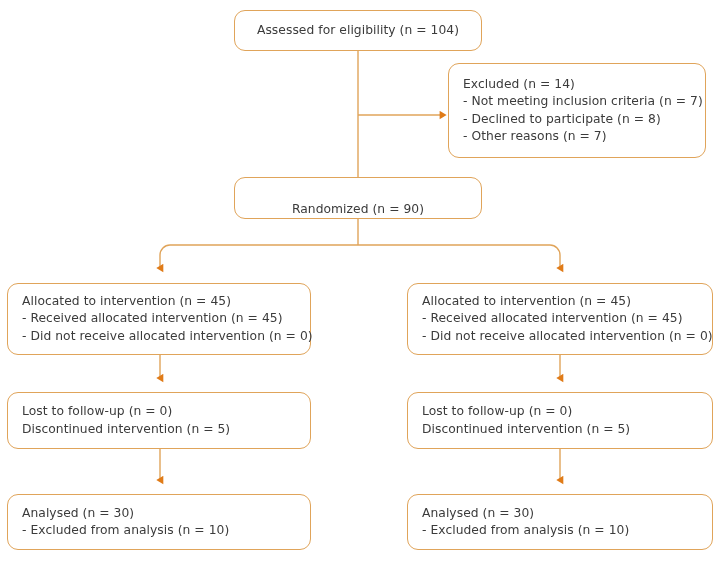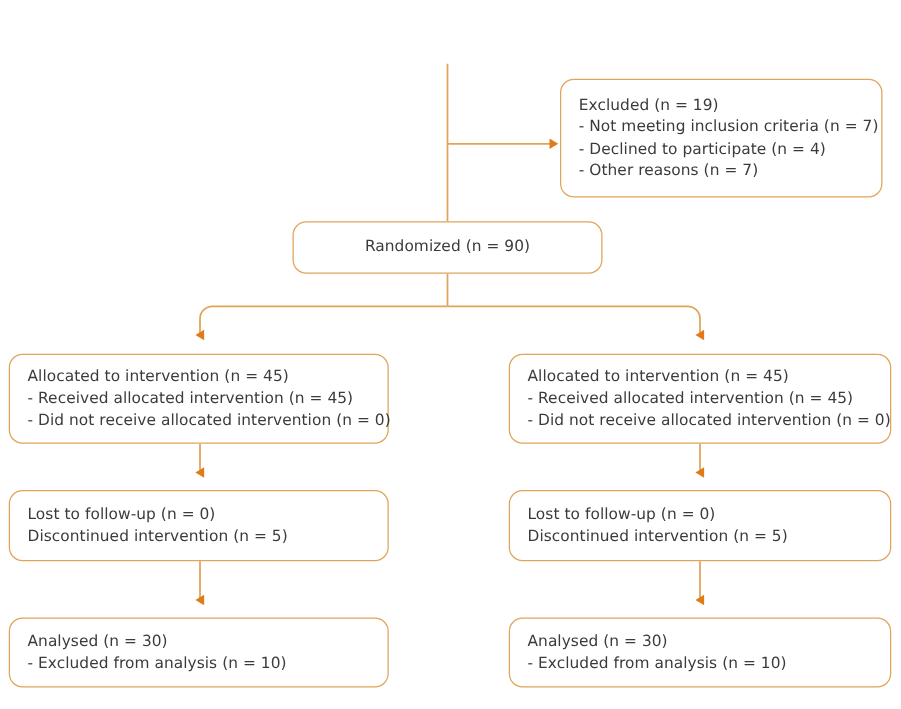--- a/index.html
+++ b/index.html
@@ -43,21 +43,21 @@
   .node.centered {
     align-items: center;
   }
   .node.padded {
     padding-left: 14px;
   }
 
   
   #node-assessed   { left: 234px; top: 10px;  width: 248px; height: 41px; }
   #node-excluded   { left: 448px; top: 63px;  width: 258px; height: 95px; }
-  #node-randomized { left: 234px; top: 177px; width: 248px; height: 42px; }
+  #node-randomized { left: 234px; top: 177px; width: 248px; height: 42px; justify-content: flex-end; }
   #node-alloc-left  { left: 7px;   top: 283px; width: 304px; height: 72px; }
   #node-alloc-right { left: 407px; top: 283px; width: 306px; height: 72px; }
   #node-follow-left  { left: 7px;   top: 392px; width: 304px; height: 57px; }
   #node-follow-right { left: 407px; top: 392px; width: 306px; height: 57px; }
   #node-analysed-left  { left: 7px;   top: 494px; width: 304px; height: 56px; }
   #node-analysed-right { left: 407px; top: 494px; width: 306px; height: 56px; }
 
   #connectors {
     position: absolute;
     left: 0;
@@ -91,25 +91,28 @@
     <path d="M358,245 L170,245 A10,10 0 0 0 160,255 L160,268" fill="none" stroke="#e0a45a" stroke-width="1.4" marker-end="url(#arrowhead)"></path>
     <path d="M358,245 L550,245 A10,10 0 0 1 560,255 L560,268" fill="none" stroke="#e0a45a" stroke-width="1.4" marker-end="url(#arrowhead)"></path>
 
     <line x1="160" y1="355" x2="160" y2="378" stroke="#e0a45a" stroke-width="1.4" marker-end="url(#arrowhead)"></line>
     <line x1="560" y1="355" x2="560" y2="378" stroke="#e0a45a" stroke-width="1.4" marker-end="url(#arrowhead)"></line>
 
     <line x1="160" y1="449" x2="160" y2="480" stroke="#e0a45a" stroke-width="1.4" marker-end="url(#arrowhead)"></line>
     <line x1="560" y1="449" x2="560" y2="480" stroke="#e0a45a" stroke-width="1.4" marker-end="url(#arrowhead)"></line>
   </svg>
 
+  <div class="node centered" id="node-assessed">
+    <div class="line">Assessed for eligibility (n = 104)</div>
+  </div>
 
   <div class="node padded" id="node-excluded">
-    <div class="line">Excluded (n = 19)</div>
+    <div class="line">Excluded (n = 14)</div>
     <div class="line">- Not meeting inclusion criteria (n = 7)</div>
-    <div class="line">- Declined to participate (n = 4)</div>
+    <div class="line">- Declined to participate (n = 8)</div>
     <div class="line">- Other reasons (n = 7)</div>
   </div>
 
   <div class="node centered" id="node-randomized">
     <div class="line">Randomized (n = 90)</div>
   </div>
 
   <div class="node padded" id="node-alloc-left">
     <div class="line">Allocated to intervention (n = 45)</div>
     <div class="line">- Received allocated intervention (n = 45)</div>

